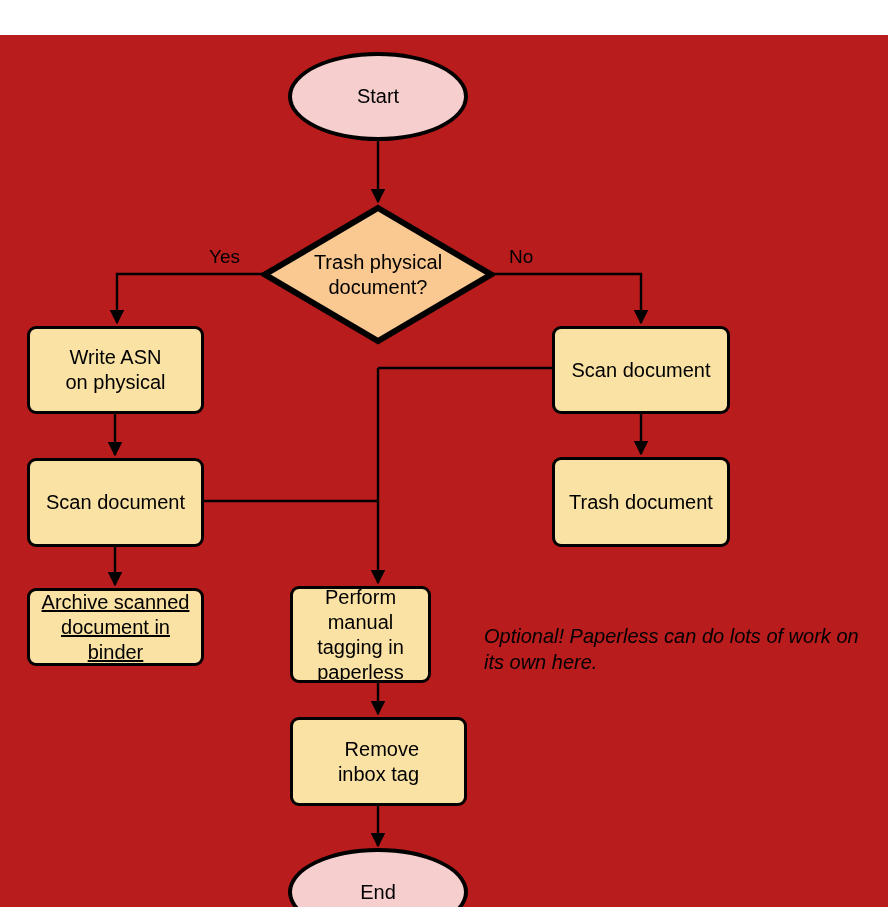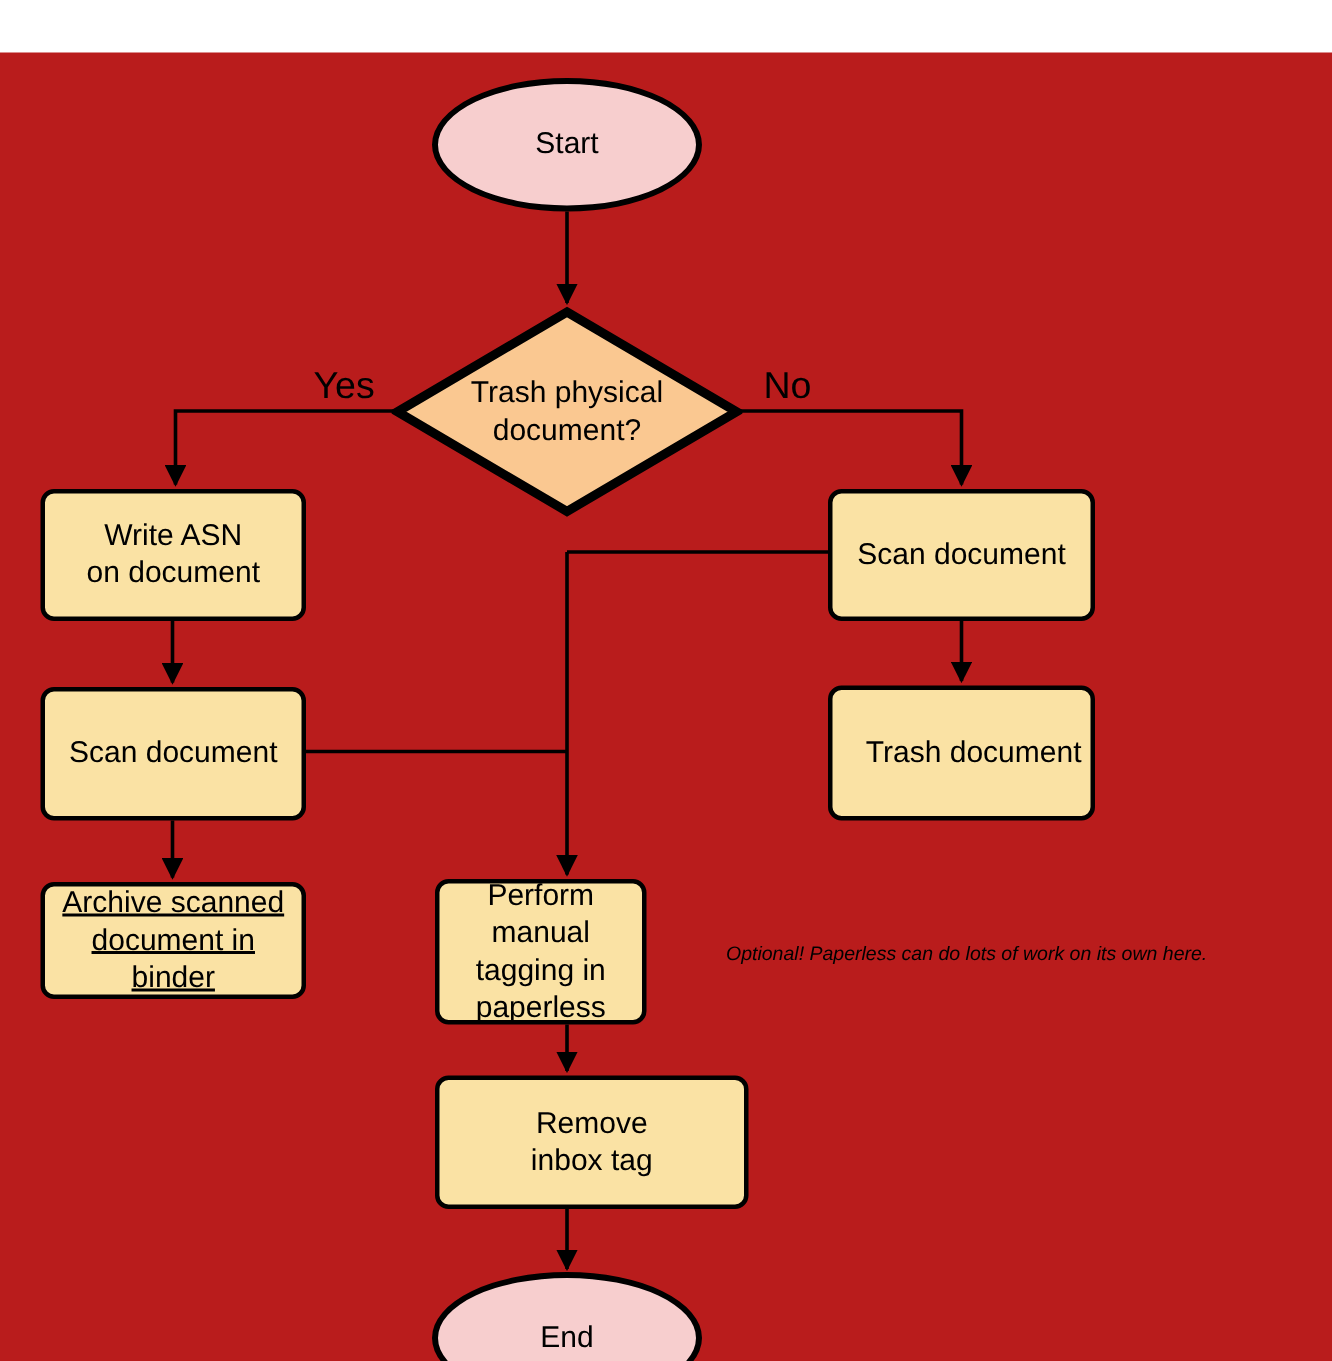--- a/index.html
+++ b/index.html
@@ -49,30 +49,30 @@
     border: 4px solid #000000;
     border-radius: 50%;
     background: #F7CECE;
   }
   .node .label {
     padding: 0 6px;
     white-space: pre-line;
   }
   .edge-label {
     position: absolute;
-    font-size: 25px;
+    font-size: 19px;
     line-height: 22px;
     color: #000000;
     z-index: 3;
     white-space: nowrap;
   }
   .note {
     position: absolute;
     font-style: italic;
-    font-size: 13px;
+    font-size: 20px;
     line-height: 26px;
     color: #000000;
     z-index: 3;
     width: 400px;
   }
   .diamond-wrap {
     position: absolute;
     z-index: 2;
     display: flex;
     align-items: center;
@@ -140,48 +140,48 @@
     </svg>
     <span class="label">Trash physical
 document?</span>
   </div>
 
   <div class="edge-label" style="left:209px; top:211px;">Yes</div>
   <div class="edge-label" style="left:509px; top:211px;">No</div>
 
   <div class="node process" style="left:27px; top:291px; width:177px; height:88px;">
     <span class="label">Write ASN
-on document</span>
+on physical</span>
   </div>
 
   <div class="node process" style="left:27px; top:423px; width:177px; height:89px;">
     <span class="label">Scan document</span>
   </div>
 
   <div class="node process" style="left:27px; top:553px; width:177px; height:78px;text-decoration:underline;">
     <span class="label">Archive scanned
 document in
 binder</span>
   </div>
 
   <div class="node process" style="left:552px; top:291px; width:178px; height:88px;">
     <span class="label">Scan document</span>
   </div>
 
-  <div class="node process" style="left:552px; top:422px; width:178px; height:90px;justify-content:flex-end;">
+  <div class="node process" style="left:552px; top:422px; width:178px; height:90px;">
     <span class="label">Trash document</span>
   </div>
 
   <div class="node process" style="left:290px; top:551px; width:141px; height:97px;">
     <span class="label">Perform manual
 tagging in
 paperless</span>
   </div>
 
-  <div class="node process" style="left:290px; top:682px; width:209px; height:89px;">
+  <div class="node process" style="left:290px; top:682px; width:177px; height:89px;text-align:right;">
     <span class="label">Remove
 inbox tag</span>
   </div>
 
   <div class="node terminator" style="left:288px; top:813px; width:180px; height:88px;text-align:center;">
     <span class="label">End</span>
   </div>
 
   <div class="note" style="left:484px; top:588px;">Optional! Paperless can do lots of work on its own here.</div>
 

